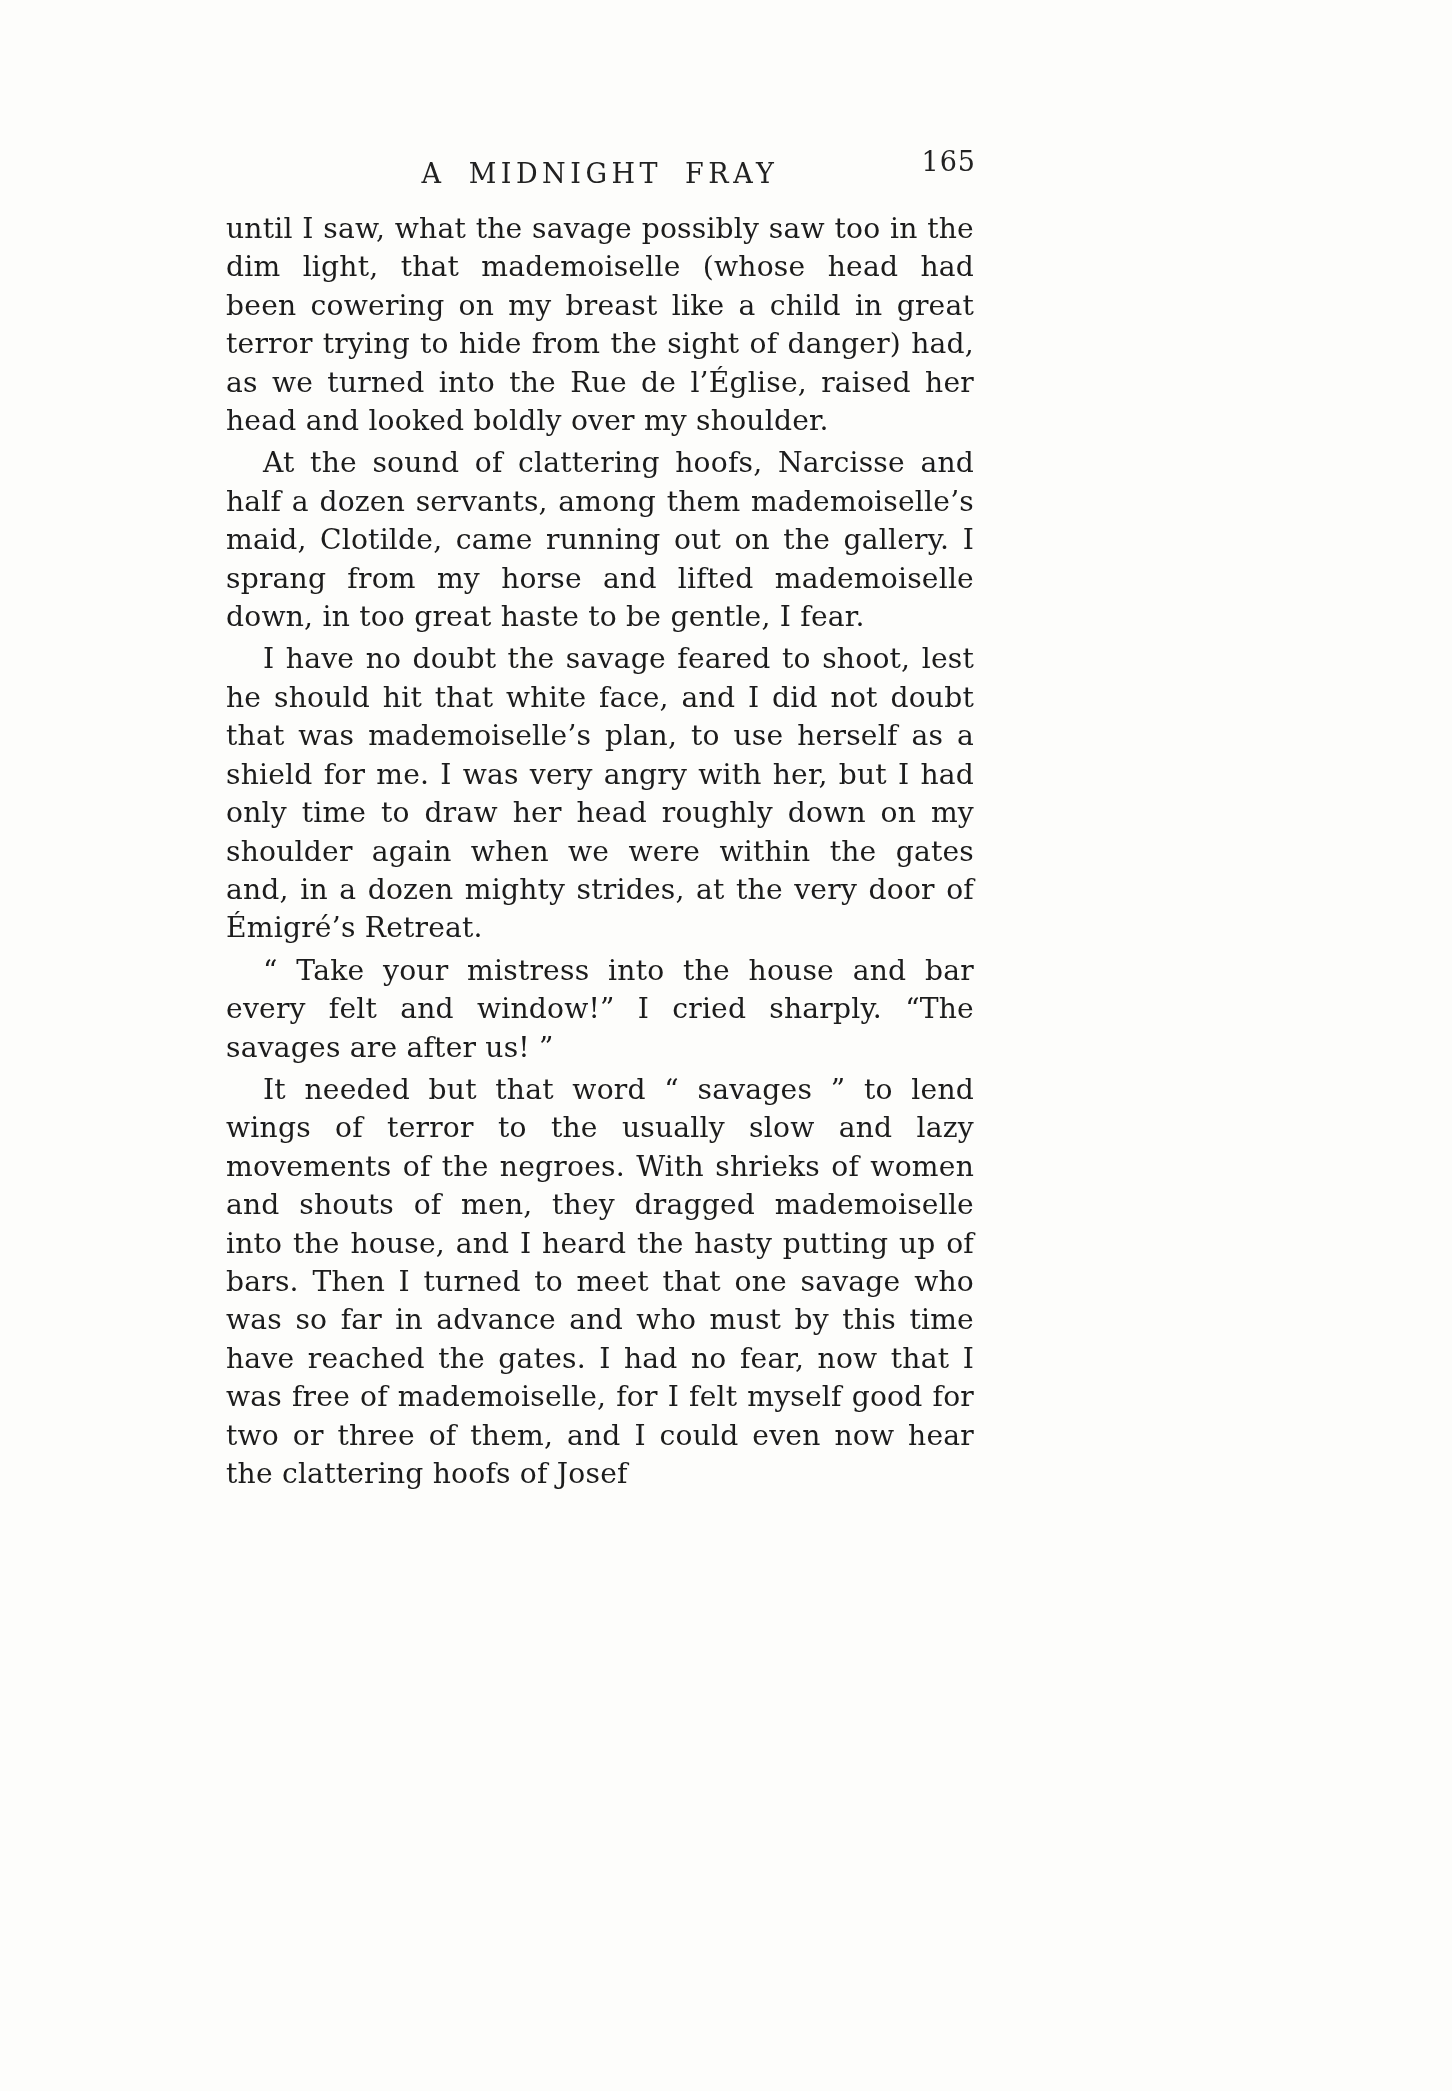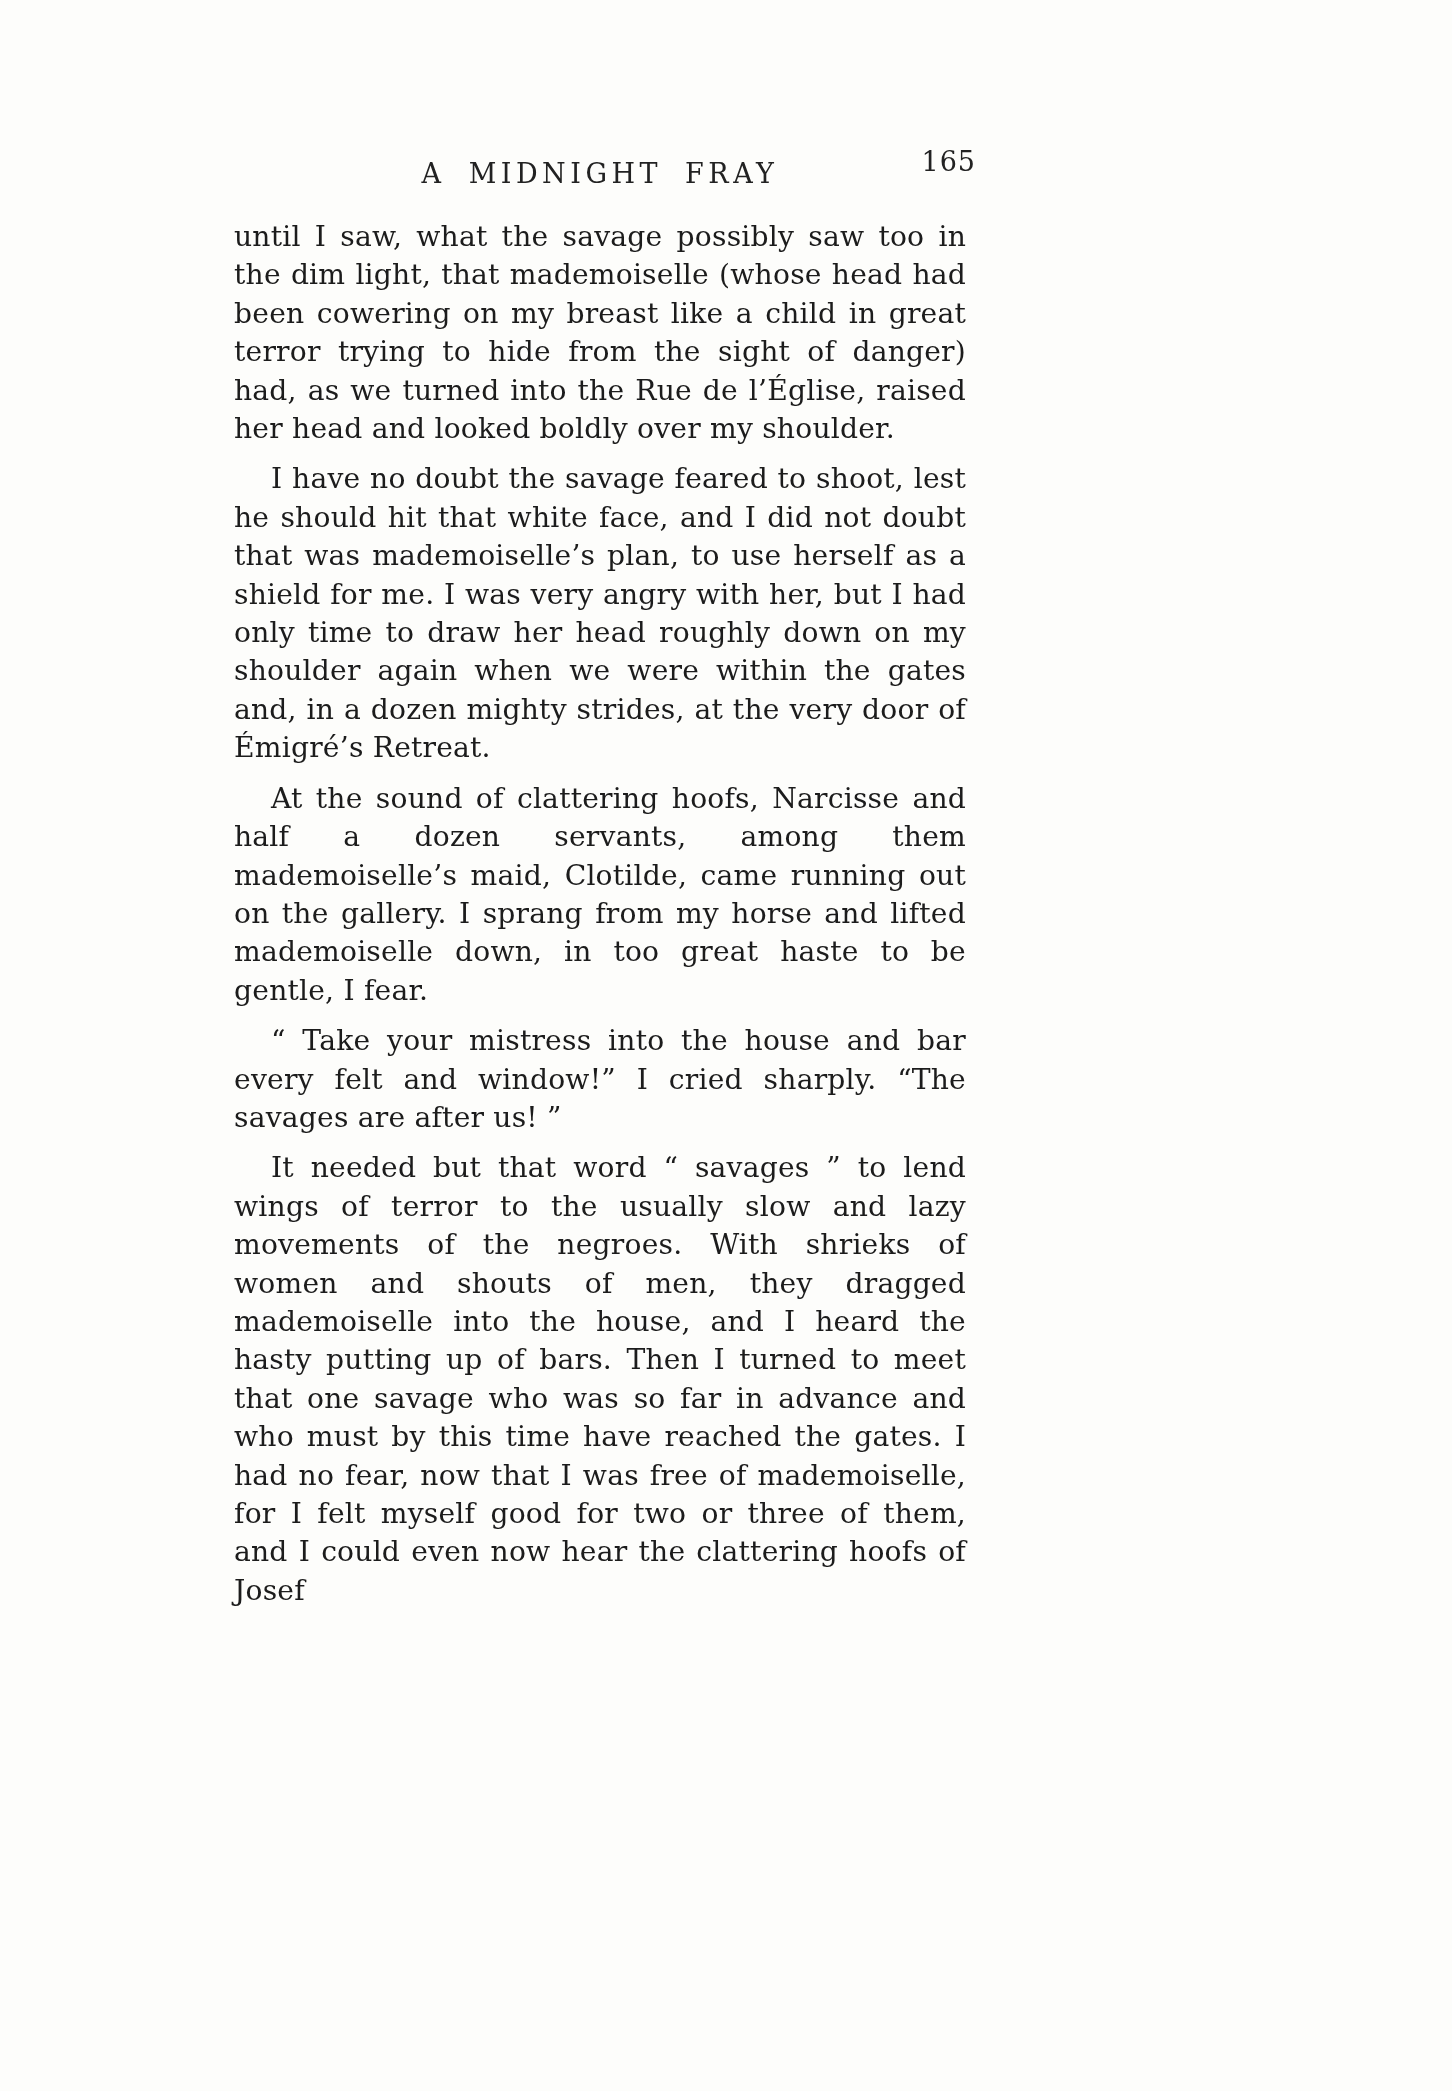--- a/index.html
+++ b/index.html
@@ -47,35 +47,35 @@
     position: absolute;
     left: 222px;
     top: 206px;
     width: 756px;
     font-size: 28.2px;
     line-height: 38.4px;
     text-align: justify;
     letter-spacing: 0.2px;
   }
   .text-block p {
-    margin: 12px;
+    margin: 4px;
     padding: 0;
   }
   .text-block p.indent {
     text-indent: 37px;
   }
 </style>
 </head>
 <body>
 
 <div class="page">
   <div class="header-row">
     <span class="running-title">A MIDNIGHT FRAY</span>
     <span class="page-number">165</span>
   </div>
   <div class="text-block">
       <p>until I saw, what the savage possibly saw too in the dim light, that mademoiselle (whose head had been cowering on my breast like a child in great terror trying to hide from the sight of danger) had, as we turned into the Rue de l’Église, raised her head and looked boldly over my shoulder.</p>
+      <p class="indent">At the sound of clattering hoofs, Narcisse and half a dozen servants, among them mademoiselle’s maid, Clotilde, came running out on the gallery.  I sprang from my horse and lifted mademoiselle down, in too great haste to be gentle, I fear.</p>
       <p class="indent">I have no doubt the savage feared to shoot, lest he should hit that white face, and I did not doubt that was mademoiselle’s plan, to use herself as a shield for me.  I was very angry with her, but I had only time to draw her head roughly down on my shoulder again when we were within the gates and, in a dozen mighty strides, at the very door of Émigré’s Retreat.</p>
-      <p class="indent">At the sound of clattering hoofs, Narcisse and half a dozen servants, among them mademoiselle’s maid, Clotilde, came running out on the gallery.  I sprang from my horse and lifted mademoiselle down, in too great haste to be gentle, I fear.</p>
       <p class="indent">“ Take your mistress into the house and bar every felt and window!” I cried sharply.  “The savages are after us! ”</p>
       <p class="indent">It needed but that word “ savages ” to lend wings of terror to the usually slow and lazy movements of the negroes.  With shrieks of women and shouts of men, they dragged mademoiselle into the house, and I heard the hasty putting up of bars.  Then I turned to meet that one savage who was so far in advance and who must by this time have reached the gates. I had no fear, now that I was free of mademoiselle, for I felt myself good for two or three of them, and I could even now hear the clattering hoofs of Josef</p>
     </div>
 </div>
 
 </body></html>

